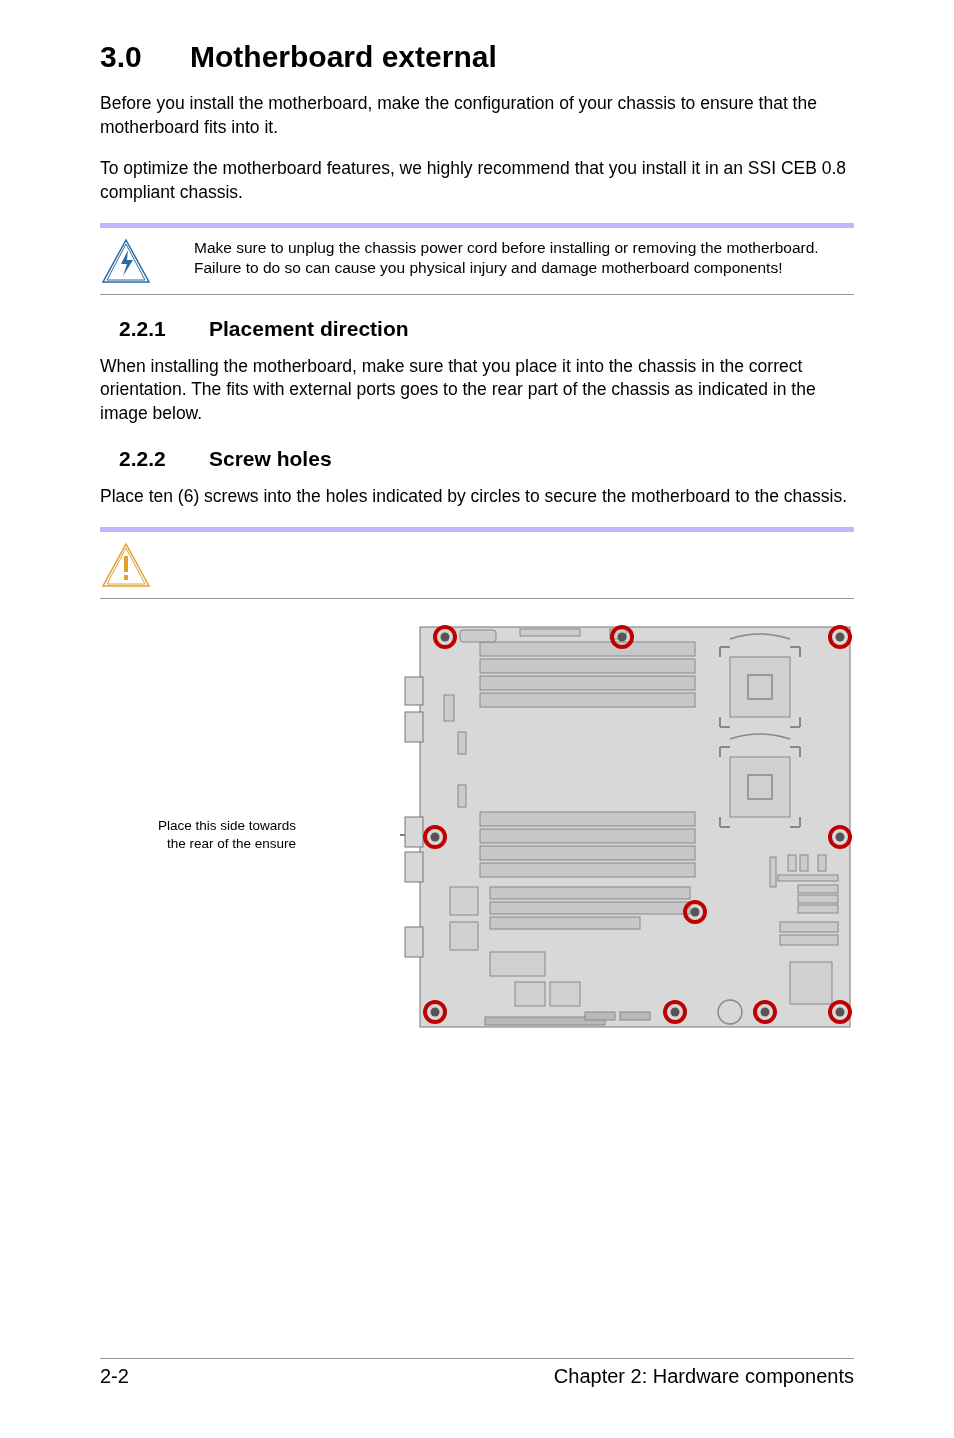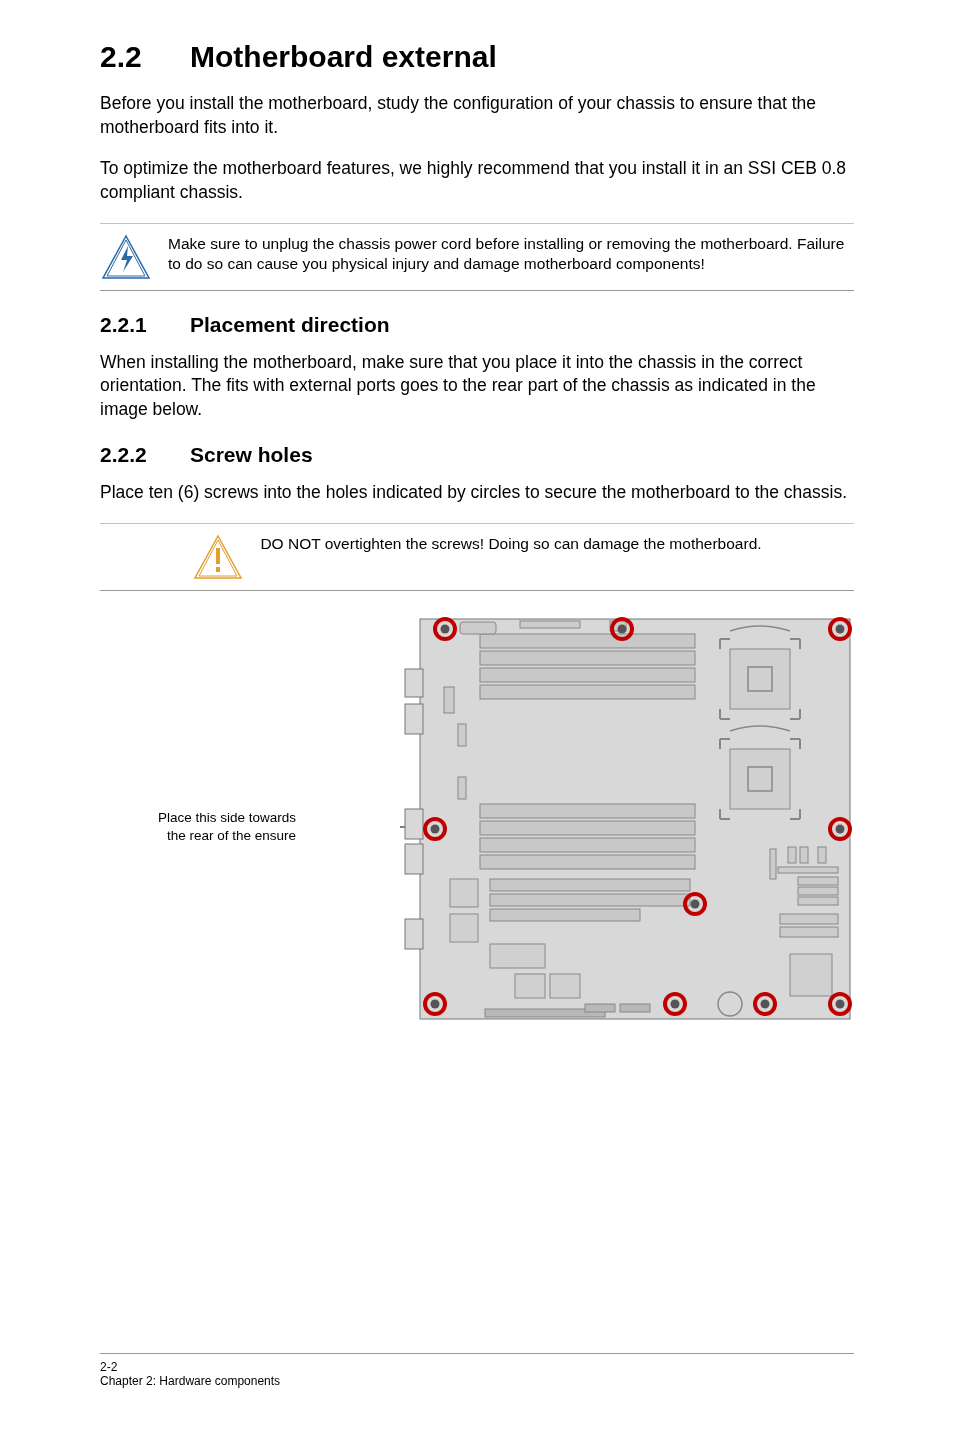--- a/index.html
+++ b/index.html
@@ -26,45 +26,45 @@
       width: 90px;
     }
     .body-text {
       font-size: 17.5px;
       line-height: 1.35;
       margin-bottom: 18px;
     }
     .note-block {
       display: flex;
       align-items: flex-start;
-      gap: 16px;
+      gap: 42px;
       padding: 8px 0 8px 0;
       margin-bottom: 18px;
-      border-top: 1px solid #c4b5fd;
+      border-top: 5px solid #c4b5fd;
       border-bottom: 1px solid #999;
-      justify-content: center;
     }
     .note-icon {
       flex-shrink: 0;
       width: 52px;
       height: 50px;
       display: flex;
       align-items: center;
       justify-content: center;
     }
     .note-text {
       font-size: 15.5px;
       line-height: 1.35;
       padding-top: 2px;
     }
     .subheading {
       font-size: 21px;
       font-weight: bold;
       margin-top: 22px;
       margin-bottom: 14px;
+      margin-left: 19px;
     }
     .subheading .subnum {
       display: inline-block;
       width: 90px;
     }
     .diagram-container {
       position: relative;
       margin-top: 10px;
       height: 470px;
     }
@@ -81,34 +81,33 @@
       left: 300px;
       top: 0;
     }
     .footer {
       position: absolute;
       bottom: 50px;
       left: 100px;
       right: 100px;
       display: flex;
       justify-content: space-between;
-      font-size: 12px;
+      font-size: 20px;
       border-top: 1px solid #999;
       padding-top: 6px;
-      flex-direction: column;
     }
   </style>
 </head>
 <body>
 
 <h1 class="section-heading">
-  <span class="num">2.2</span><span>Motherboard external</span>
+  <span class="num">3.0</span><span>Motherboard external</span>
 </h1>
 
-<p class="body-text">Before you install the motherboard, study the configuration of your chassis to ensure that the motherboard fits into it.</p>
+<p class="body-text">Before you install the motherboard, make the configuration of your chassis to ensure that the motherboard fits into it.</p>
 <p class="body-text">To optimize the motherboard features, we highly recommend that you install it in an SSI CEB 0.8 compliant chassis.</p>
 
 <div class="note-block">
   <div class="note-icon">
     <svg width="50" height="46" viewBox="0 0 50 46">
       <polygon points="25,2 48,44 2,44" fill="none" stroke="#2a6aa8" stroke-width="1.5"></polygon>
       <polygon points="25,6 44,42 6,42" fill="none" stroke="#2a6aa8" stroke-width="1"></polygon>
       <polygon points="27,12 20,26 26,26 22,38 32,22 26,22" fill="#2a6aa8"></polygon>
     </svg>
   </div>
@@ -127,21 +126,20 @@
 
 <div class="note-block">
   <div class="note-icon">
     <svg width="50" height="46" viewBox="0 0 50 46">
       <polygon points="25,2 48,44 2,44" fill="none" stroke="#e0a030" stroke-width="1.5"></polygon>
       <polygon points="25,6 44,42 6,42" fill="none" stroke="#e0a030" stroke-width="1"></polygon>
       <rect x="23" y="14" width="4" height="16" fill="#e0a030"></rect>
       <rect x="23" y="33" width="4" height="5" fill="#e0a030"></rect>
     </svg>
   </div>
-  <div class="note-text">DO NOT overtighten the screws! Doing so can damage the motherboard.</div>
 </div>
 
 <div class="diagram-container">
   <div class="diagram-label">
     <span>Place this side towards</span><br>
     <span>the rear of the ensure</span>
   </div>
 
   <svg class="mb-svg" width="460" height="430" viewBox="0 0 460 430">
 

